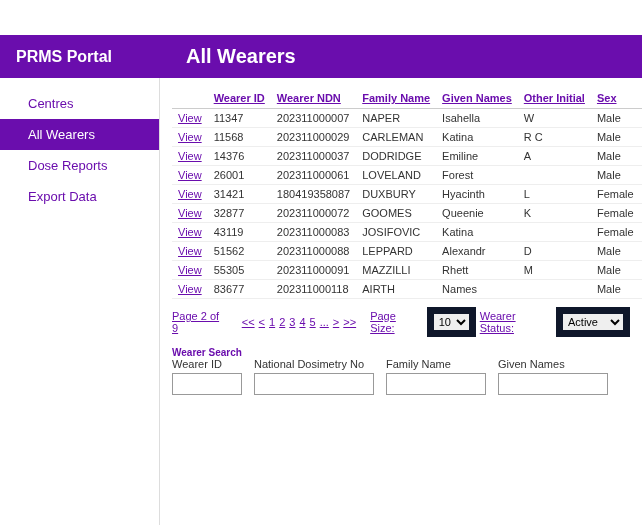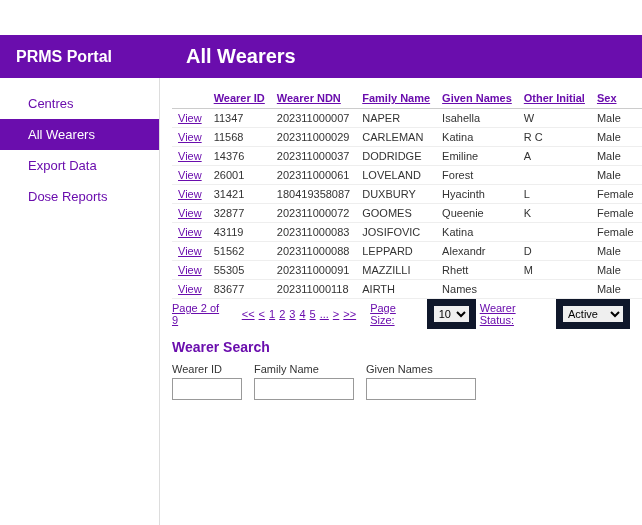--- a/index.html
+++ b/index.html
@@ -21,28 +21,28 @@
     
     #main { flex: 1; padding: 10px 12px; overflow: auto; }
 
     
     table { width: 100%; border-collapse: collapse; font-size: 11px; }
     table th { text-align: left; padding: 4px 6px; color: #6a0dad; text-decoration: underline; cursor: pointer; border-bottom: 1px solid #ccc; white-space: nowrap; }
     table td { padding: 3px 6px; border-bottom: 1px solid #eee; white-space: nowrap; }
     .view-link { color: #6a0dad; text-decoration: underline; cursor: pointer; }
 
     
-    .pagination { margin: 0 0; font-size: 11px; display: flex; align-items: center; gap: 4px; }
+    .pagination { margin: 8px 0; font-size: 11px; display: flex; align-items: center; gap: 4px; }
     .pagination a, .pagination span { color: #6a0dad; text-decoration: underline; cursor: pointer; }
     .page-size-label { margin-left: 10px; }
     select { font-size: 11px; border: 7px solid #0f172a; padding: 1px; }
 
     
     .search-section { margin-top: 10px; }
-    .search-title { font-size: 14px; font-weight: bold; color: #6a0dad; margin-bottom: 8px; }
+    .search-title { font-size: 10px; font-weight: bold; color: #6a0dad; }
     .search-fields { display: flex; gap: 12px; margin-bottom: 10px; flex-wrap: wrap; }
     .field-group { display: flex; flex-direction: column; gap: 3px; }
     .field-group label { font-size: 11px; color: #333; }
     .field-group input { border: 1px solid #999; padding: 2px 4px; font-size: 11px; height: 22px; }
     #wearer-id-input { width: 70px; }
     #national-dosimetry-input { width: 120px; }
     #family-name-input { width: 100px; }
     #given-names-input { width: 110px; }
 
     .search-buttons { display: flex; gap: 10px; align-items: center; }
@@ -55,22 +55,22 @@
 
 <div id="header">
   <div class="app-title">PRMS Portal</div>
   <div class="page-title">All Wearers</div>
 </div>
 
 <div id="layout">
   <div id="sidebar">
     <div class="sidebar-item">Centres</div>
     <div class="sidebar-item active">All Wearers</div>
+    <div class="sidebar-item">Dose Reports</div>
     <div class="sidebar-item">Export Data</div>
-    <div class="sidebar-item">Dose Reports</div>
   </div>
 
   <div id="main">
     <table>
       <thead>
         <tr>
           <th></th>
           <th>Wearer ID</th>
           <th>Wearer NDN</th>
           <th>Family Name</th>
@@ -212,20 +212,24 @@
     </div>
 
     <div class="search-section">
       <div class="search-title">Wearer Search</div>
       <div class="search-fields">
         <div class="field-group">
           <label>Wearer ID</label>
           <input id="wearer-id-input" type="text" style="">
         </div>
         <div class="field-group">
+          <label>National Dosimetry No</label>
+          <input id="national-dosimetry-input" type="text" style="">
+        </div>
+        <div class="field-group">
           <label>Family Name</label>
           <input id="family-name-input" type="text" style="">
         </div>
         <div class="field-group">
           <label>Given Names</label>
           <input id="given-names-input" type="text" style="">
         </div>
       </div>
     </div>
   </div>

